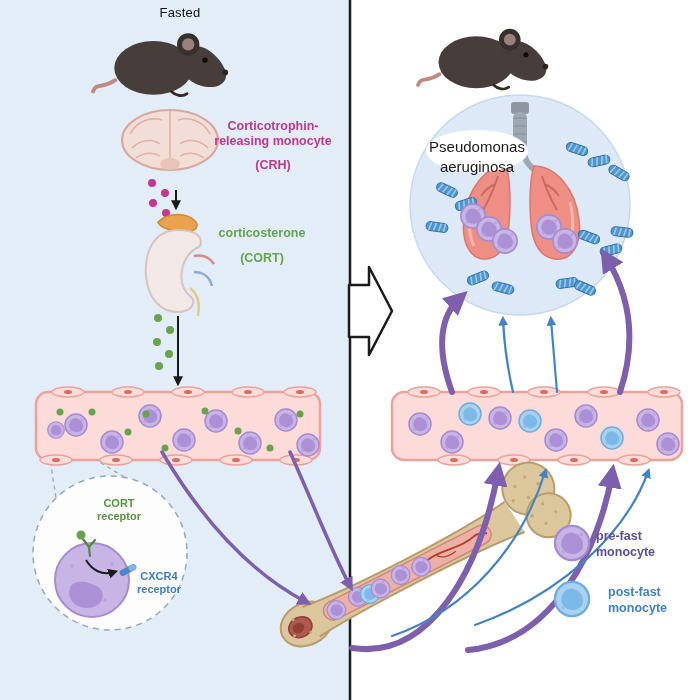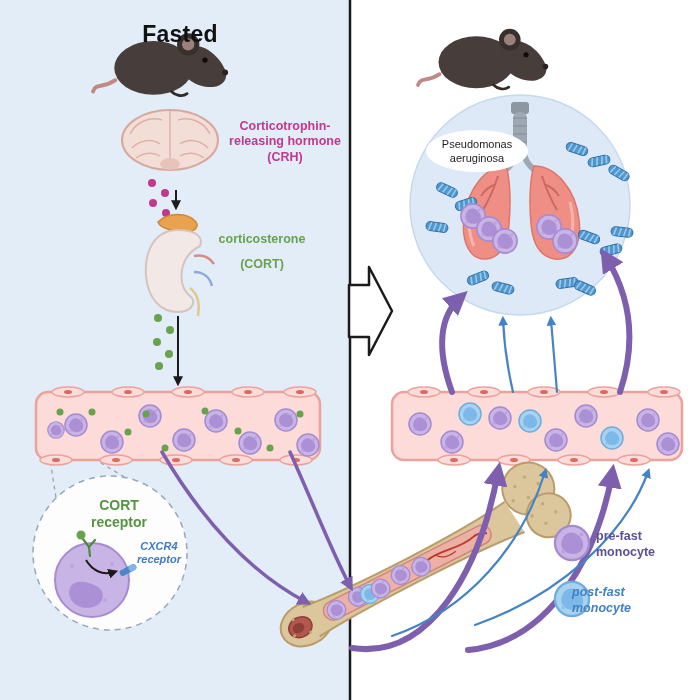--- a/index.html
+++ b/index.html
@@ -4,28 +4,28 @@
 <style>
   * { margin:0; padding:0; box-sizing:border-box; }
   html,body { width:700px; height:700px; }
   body { font-family:"Liberation Sans", sans-serif; background:#ffffff; }
   #canvas { position:relative; width:700px; height:700px; overflow:hidden; background:#ffffff; }
   .panel-left-bg { position:absolute; left:0; top:0; width:350px; height:700px;
                    background:var(--left_bg,#e2edf8); }
   #scene { position:absolute; left:0; top:0; }
 
   .label { position:absolute; text-align:center; line-height:1.22; }
-  .title { font-size:23px; font-weight:700; letter-spacing:.2px; color:var(--title_text,#111111);margin-top:15px; }
+  .title { font-size:13px; font-weight:400; letter-spacing:.2px; color:var(--title_text,#111111); }
   .crh-label  { font-size:12.5px; font-weight:700; color:var(--crh_text,#c0398d); }
   .cort-label { font-size:12.5px; font-weight:700; color:var(--cort_text,#69a24d); }
-  .abbrev-gap { margin-top:0; }
+  .abbrev-gap { margin-top:8px; }
   .abbrev-tight { margin-top:10px; }
-  .rec-label-green { font-size:14px; font-weight:700; color:var(--cort_receptor_text,#569441); }
+  .rec-label-green { font-size:11px; font-weight:700; color:var(--cort_receptor_text,#569441); }
   .rec-label-blue  { font-size:11px; font-weight:700; color:var(--cxcr4_text,#3d7cc3); }
-  .pathogen-label  { font-size:11px; color:var(--pathogen_text,#1c1c1c); line-height:1.3; }
+  .pathogen-label  { font-size:15px; color:var(--pathogen_text,#1c1c1c); line-height:1.3; }
   .legend-label { font-size:12.5px; font-weight:700; text-align:left; line-height:1.25; }
   .legend-pre  { color:var(--pre_fast_text,#5b5096); }
   .legend-post { color:var(--post_fast_text,#4281c4); }
 
   .dot-green   { fill:var(--cort_text,#69a24d); }
   .dot-magenta { fill:var(--crh_text,#c2388c); }
   .dash { stroke:#98a5b3; stroke-width:1.3; stroke-dasharray:4 4; }
   .arrow-purple-thick { stroke:var(--arrow_purple,#7e5fae); stroke-width:6;   fill:none; stroke-linecap:round; }
   .arrow-purple-med   { stroke:var(--arrow_purple,#7e5fae); stroke-width:3.5; fill:none; stroke-linecap:round; }
   .arrow-blue-thin    { stroke:var(--arrow_blue,#4584c4);   stroke-width:2.2; fill:none; stroke-linecap:round; }
@@ -297,42 +297,42 @@
 
     <path d="M349,285 L369,285 L369,267 L392,311 L369,355 L369,337 L349,337 Z" fill="#ffffff" stroke="#1b1b1b" stroke-width="2.5" stroke-linejoin="round"></path>
 
     <use href="#mono-pre" transform="translate(572,543) scale(1.55)"></use>
     <use href="#mono-post" transform="translate(572,599) scale(1.55)"></use>
   </svg>
 
   <div class="label title" style="left:120px; top:5px; width:120px;">Fasted</div>
 
 
-  <div class="label crh-label" style="left:222px; top:119px; width:126px;text-align:center;">
+  <div class="label crh-label" style="left:210px; top:119px; width:126px;text-align:center;">
     <span>Corticotrophin-</span><br>
-    <span>releasing hormone</span>
+    <span>releasing monocyte</span>
     <div class="abbrev-gap">(CRH)</div>
   </div>
 
-  <div class="label cort-label" style="left:206px; top:232px; width:112px;">
+  <div class="label cort-label" style="left:206px; top:226px; width:112px;">
     <span>corticosterone</span>
     <div class="abbrev-tight">(CORT)</div>
   </div>
 
   <div class="label rec-label-green" style="left:86px; top:497px; width:66px;">CORT receptor</div>
 
-  <div class="label rec-label-blue" style="left:128px; top:540px; width:62px;font-style:italic;">CXCR4 receptor</div>
+  <div class="label rec-label-blue" style="left:128px; top:570px; width:62px;">CXCR4 receptor</div>
 
   <div class="label pathogen-label" style="left:427px; top:137px; width:100px;">
     <span>Pseudomonas</span><br>
     <span>aeruginosa</span>
   </div>
 
   <div class="label legend-label legend-pre" style="left:596px; top:529px; width:84px;">
     <span>pre-fast</span><br>
     <span>monocyte</span>
   </div>
 
-  <div class="label legend-label legend-post" style="left:572px; top:585px; width:84px;font-style:italic;">
+  <div class="label legend-label legend-post" style="left:608px; top:585px; width:84px;">
     <span>post-fast</span><br>
     <span>monocyte</span>
   </div>
 </div>
 
 </body></html>

